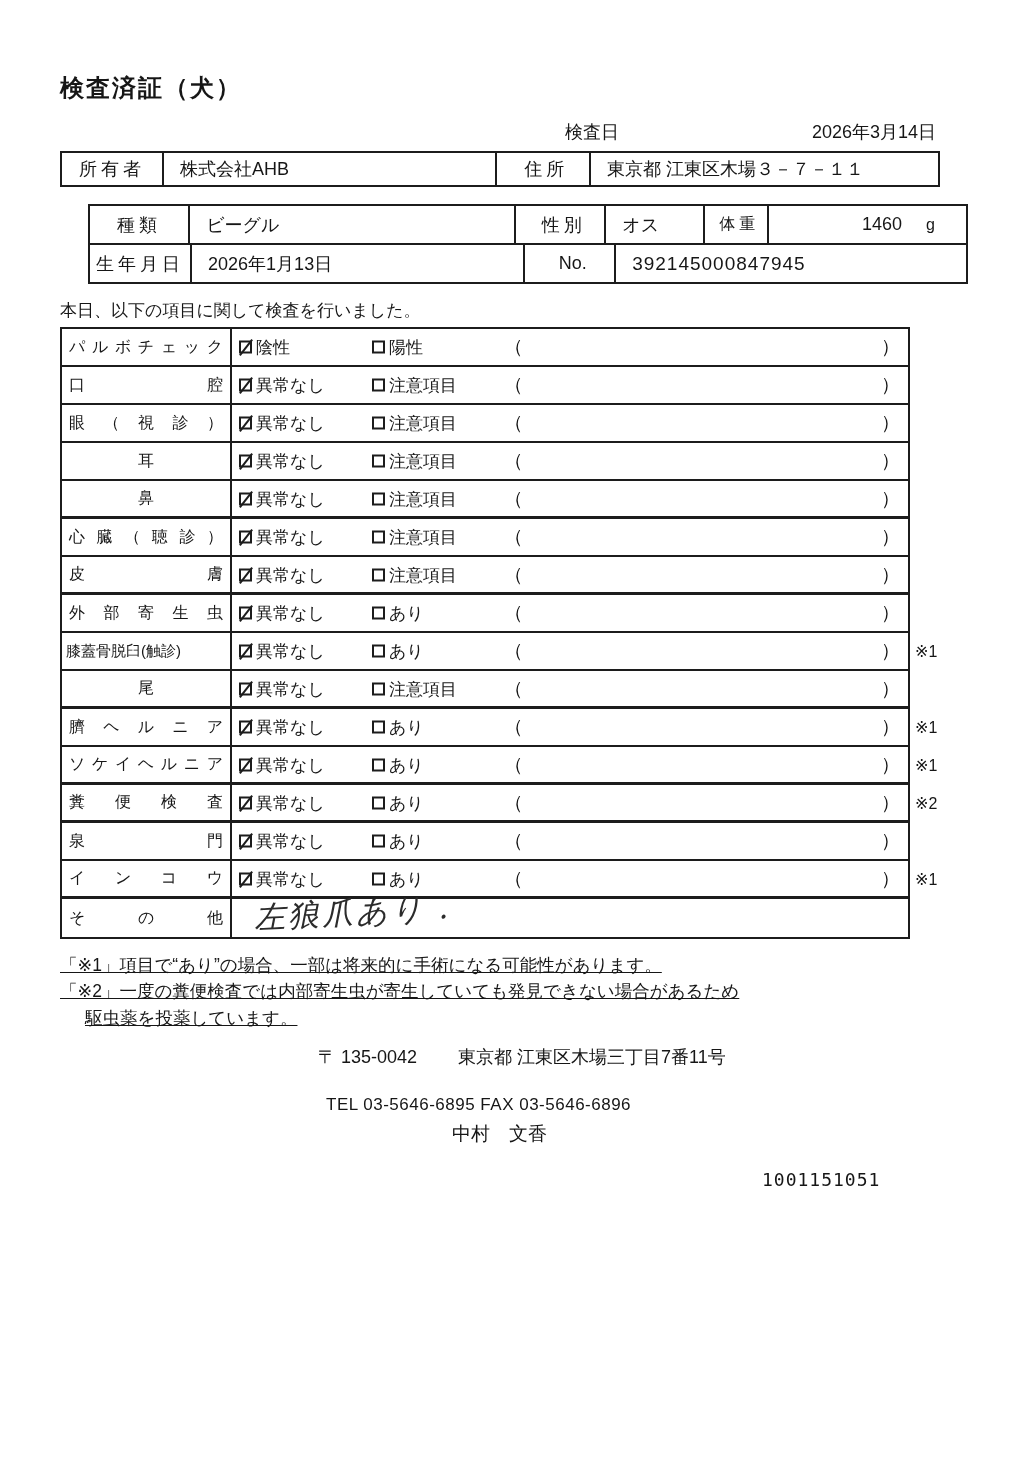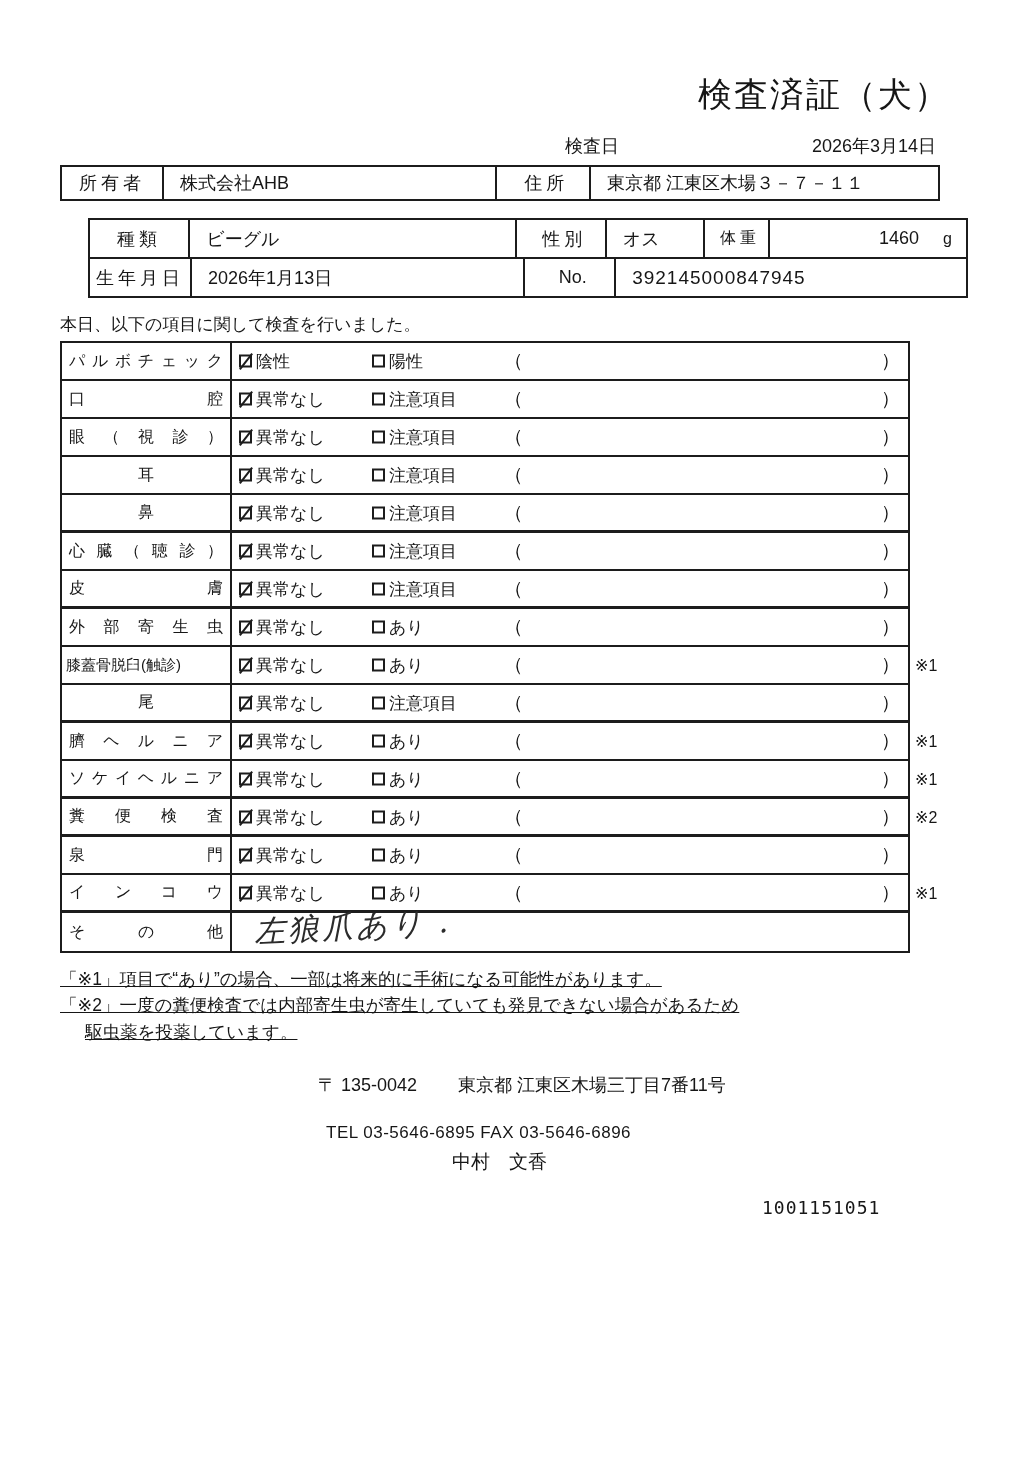--- a/index.html
+++ b/index.html
@@ -3,40 +3,40 @@
 <meta charset="utf-8">
 <style>
   * { margin:0; padding:0; box-sizing:border-box; }
   html,body { background:#f4f4f2; }
   .page {
     width:1010px; height:1465px; background:#ffffff; position:relative;
     padding:72px 60px 0 60px; color:#161616;
     font-family:"Liberation Sans","DejaVu Sans",sans-serif;
     overflow:hidden;
   }
-  .title { text-align:right; font-size:34px; letter-spacing:2px; font-weight:400; }
+  .title { text-align:left; font-size:24px; letter-spacing:2px; font-weight:700; }
 
   .date-row { position:relative; width:880px; height:24px; margin-top:16px; font-size:18px; }
   .date-label { position:absolute; left:505px; top:0; }
   .date-value { position:absolute; right:4px; top:0; }
 
   .box-table { width:880px; border:2px solid #1c1c1c; }
   .owner-table { margin-top:7px; }
   .animal-table { margin-top:17px;margin-left:28px; }
   .trow { display:flex;gap:7px; }
   .trow.bb { border-bottom:2px solid #1c1c1c; }
   .tcell { border-right:2px solid #1c1c1c; min-height:32px; display:flex; align-items:center; padding:0 9px; font-size:18px; }
   .animal-table .tcell { min-height:37px; }
   .tcell.last { border-right:none; }
   .tcell.c { justify-content:center; padding:0 3px; }
   .label-cell { letter-spacing:4px; }
   .w-105{width:105px}.w-335{width:335px}.w-90{width:90px}.w-350{width:350px}
   .w-87{width:87px}.w-95{width:95px}.w-60{width:60px;font-size:16px}.w-198{width:198px}.w-353{width:353px}
   .no-num { font-size:19px; letter-spacing:1px; }
-  .weight-cell { justify-content:flex-end; padding-right:14px; }
+  .weight-cell { justify-content:flex-end; padding-right:31px; }
   .weight-cell .unit { margin-left:24px; font-size:16px; }
 
   .intro { margin-top:15px; font-size:17px; }
 
   .insp-table { width:850px; margin-top:5px; border:2px solid #1c1c1c; }
   .insp-row { display:flex; height:38px; border-bottom:2px solid #1c1c1c; position:relative; }
   .insp-row:last-child { border-bottom:none; }
   .insp-row:nth-child(5), .insp-row:nth-child(7), .insp-row:nth-child(10),
   .insp-row:nth-child(12), .insp-row:nth-child(13), .insp-row:nth-child(15) { border-bottom-width:3.5px; }
   .insp-row .label {
@@ -65,21 +65,21 @@
     transform:rotate(-3deg); letter-spacing:3px; color:#2b2b2b; white-space:nowrap;
   }
 
   .notes { margin-top:13px; font-size:17.5px; line-height:1.5;text-decoration:underline; }
   .note-line.indent { padding-left:25px; }
 
   .disclaimer-wrap { position:relative; margin-top:15px; height:96px; }
   .disclaimer { font-size:19.5px; line-height:1.42; letter-spacing:0.5px; font-weight:500; }
   .stamp { position:absolute; left:645px; top:28px; font-size:27px; letter-spacing:17px; white-space:nowrap; }
 
-  .footer-address { margin-top:28px; margin-left:258px; font-size:18px; }
+  .footer-address { margin-top:14px; margin-left:258px; font-size:18px; }
   .footer-address .addr { margin-left:36px; }
   .footer-tel { margin-top:26px; margin-left:266px; font-size:17px; letter-spacing:0.5px; }
   .footer-clinic { margin-top:34px; margin-left:262px; font-size:23px; letter-spacing:1px; }
   .footer-staff { margin-top:6px; margin-left:392px; font-size:19px; }
   .footer-serial { margin-top:22px; margin-left:702px; font-size:18px; letter-spacing:1px;
     font-family:"DejaVu Sans Mono","Liberation Mono",monospace; }
 </style>
 </head>
 <body>
 

